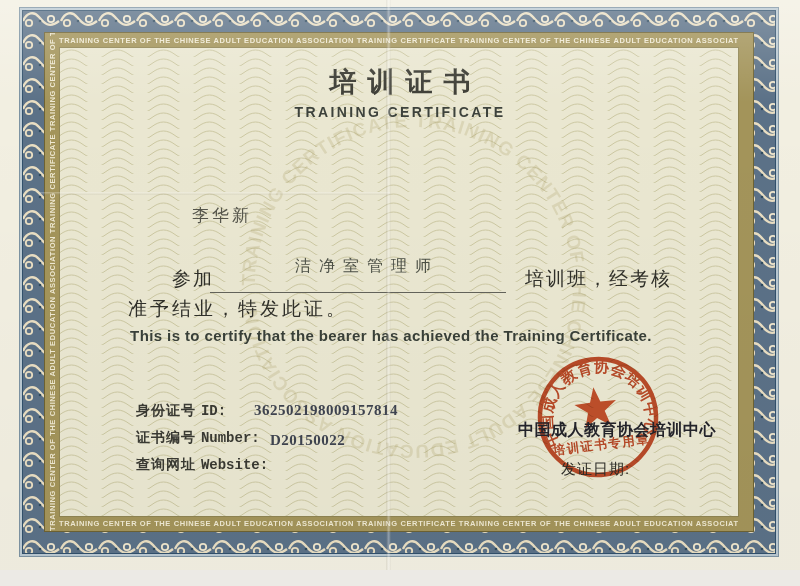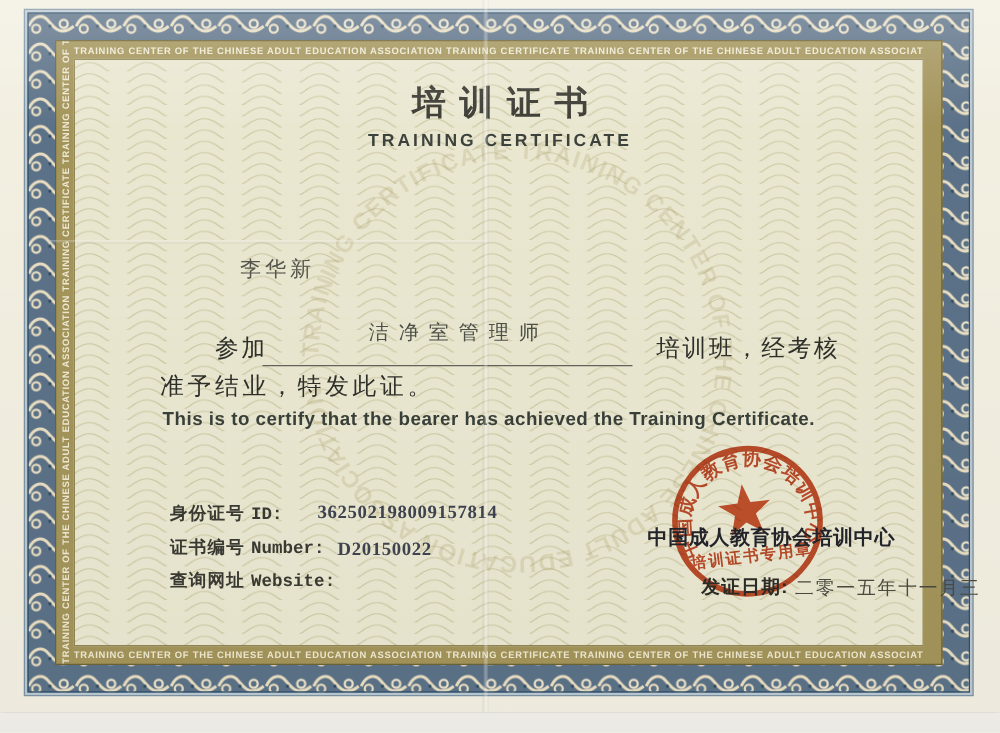--- a/index.html
+++ b/index.html
@@ -51,21 +51,21 @@
   .suffix{position:absolute;left:525px;top:266px;font-size:19px;letter-spacing:2px;color:#2f2f29;}
   .completion{position:absolute;left:128px;top:296px;font-size:19px;letter-spacing:3px;color:#2f2f29;}
   .english{position:absolute;left:0;right:18px;top:327px;text-align:center;font-size:15px;font-weight:bold;
            color:#394039;letter-spacing:.4px;}
   .field-label{position:absolute;left:136px;font-size:14px;font-weight:bold;color:#3a3a33;letter-spacing:1px;}
   .field-label .en{font-family:"Liberation Mono","DejaVu Sans Mono",monospace;letter-spacing:0;}
   .field-value{position:absolute;font-family:"Liberation Serif","DejaVu Serif",serif;font-weight:bold;
                color:#3f4450;font-size:15px;letter-spacing:.5px;}
   .issuer-name{position:absolute;left:518px;top:420px;font-size:16px;font-weight:bold;color:#23232a;
                letter-spacing:.5px;z-index:6;}
-  .issue-date-label{position:absolute;left:561px;top:460px;font-size:15px;font-weight:bold;color:#2b2b26;letter-spacing:1px;z-index:6;}
+  .issue-date-label{position:absolute;left:561px;top:460px;font-size:15px;font-weight:normal;color:#2b2b26;letter-spacing:1px;z-index:6;}
   .issue-date-value{position:absolute;left:636px;top:461px;font-size:15px;color:#49493f;letter-spacing:1.5px;z-index:6;
                     font-family:"Liberation Serif","DejaVu Serif",serif;}
   .seal-wrap{position:absolute;left:517px;top:337px;width:165px;height:160px;z-index:5;
              mix-blend-mode:multiply;opacity:.92;}
   .scan-bottom{position:absolute;left:0;top:570px;width:800px;height:16px;background:#eceae5;}
 </style>
 </head>
 <body>
 
 <div id="stage">
@@ -144,21 +144,20 @@
       <div class="field-value" style="left:270px;top:432px;">D20150022</div>
 
       <div class="field-label" style="top:456px;">
         <span>查询网址</span>
         <span class="en">Website:</span>
       </div>
       <div class="field-value" style="left:270px;top:458px;"></div>
 
       <div class="issuer-name">中国成人教育协会培训中心</div>
       <div class="issue-date-label">发证日期:</div>
-      <div class="issue-date-value">二零一五年十一月三</div>
 
       <div class="seal-wrap">
         <svg width="165" height="160" viewBox="0 0 165 160" xmlns="http://www.w3.org/2000/svg">
           <defs>
             <path id="sealarc" d="M 39.4,101.9 A 47,47 0 1 1 124.6,101.9"></path>
           </defs>
           <g transform="rotate(-7 81 80)">
             <circle cx="81" cy="80" r="58" fill="none" stroke="#c4431f" stroke-width="4.5"></circle>
             <text font-size="15" font-weight="bold" fill="#c4431f">
               <textPath href="#sealarc" textLength="188">中国成人教育协会培训中心</textPath>

